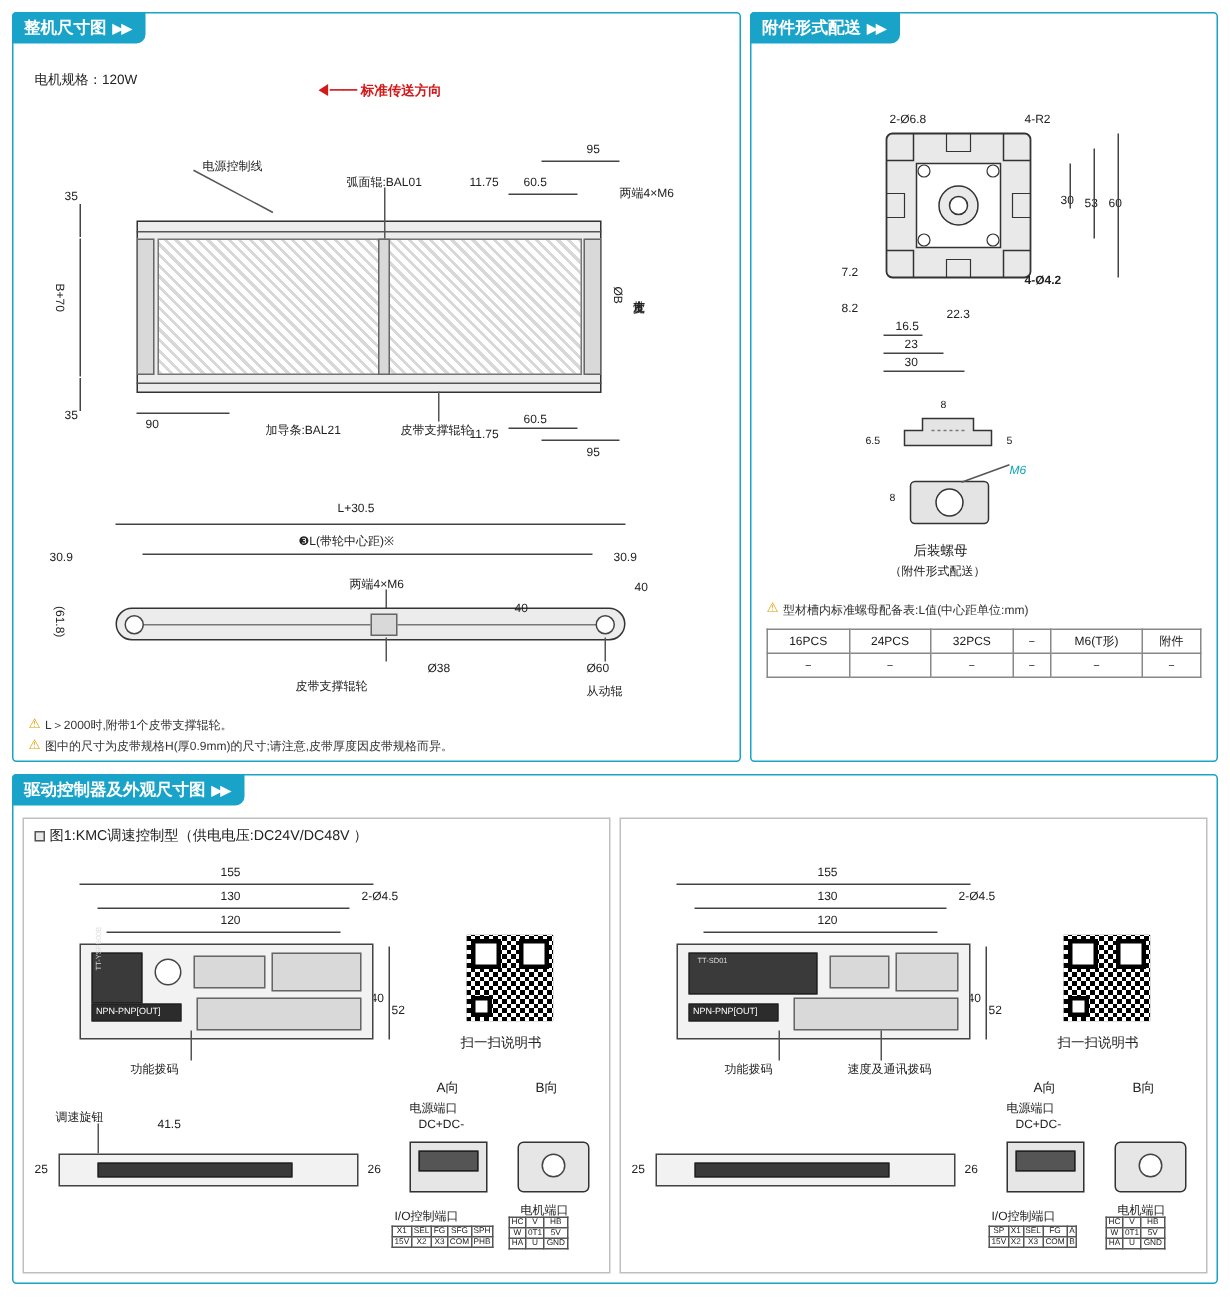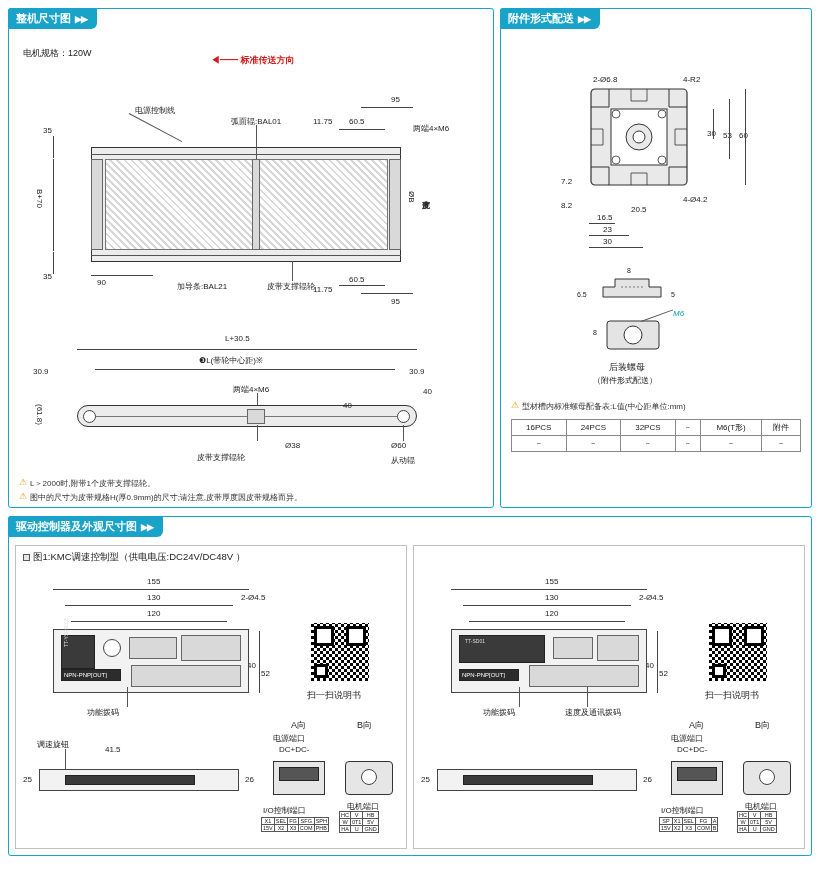--- a/index.html
+++ b/index.html
@@ -207,34 +207,34 @@
       <circle cx="73" cy="27" r="4" fill="#fff" stroke="#333" stroke-width="0.8"></circle>
       <circle cx="27" cy="73" r="4" fill="#fff" stroke="#333" stroke-width="0.8"></circle>
       <circle cx="73" cy="73" r="4" fill="#fff" stroke="#333" stroke-width="0.8"></circle>
       <path d="M2 42 L14 42 L14 58 L2 58 M98 42 L86 42 L86 58 L98 58
                M42 2 L42 14 L58 14 L58 2 M42 98 L42 86 L58 86 L58 98" fill="none" stroke="#333" stroke-width="0.8"></path>
     </svg>
   </div>
 
   <div class="lbl" style="left:92px; top:66px;">2-Ø6.8</div>
   <div class="lbl" style="left:182px; top:66px;">4-R2</div>
-  <div class="lbl" style="left:182px; top:186px;">4-Ø4.2</div>
+  <div class="lbl" style="left:182px; top:173px;font-weight:bold;">4-Ø4.2</div>
   <div class="lbl" style="left:206px; top:120px;">30</div>
   <div class="lbl" style="left:222px; top:122px;">53</div>
   <div class="lbl" style="left:238px; top:122px;">60</div>
   <div class="dimv" style="left:212px; top:100px; height:30px;"></div>
   <div class="dimv" style="left:228px; top:90px; height:60px;"></div>
   <div class="dimv" style="left:244px; top:80px; height:96px;"></div>
 
   <div class="lbl" style="left:60px; top:168px;">7.2</div>
   <div class="lbl" style="left:60px; top:192px;">8.2</div>
   <div class="lbl" style="left:96px; top:204px;">16.5</div>
   <div class="lbl" style="left:102px; top:216px;">23</div>
   <div class="lbl" style="left:102px; top:228px;">30</div>
-  <div class="lbl" style="left:130px; top:196px;">20.5</div>
+  <div class="lbl" style="left:130px; top:196px;">22.3</div>
   <div class="dimline" style="left:88px; top:214px; width:26px;"></div>
   <div class="dimline" style="left:88px; top:226px; width:40px;"></div>
   <div class="dimline" style="left:88px; top:238px; width:54px;"></div>
 
   <div style="position:absolute; left:96px; top:268px;">
     <svg width="70" height="34" viewBox="0 0 70 34">
       <path d="M6 10 L18 10 L18 2 L52 2 L52 10 L64 10 L64 20 L6 20 Z" fill="#e4e4e4" stroke="#333" stroke-width="1"></path>
       <line x1="24" y1="10" x2="46" y2="10" stroke="#777" stroke-dasharray="2 2"></line>
     </svg>
   </div>

